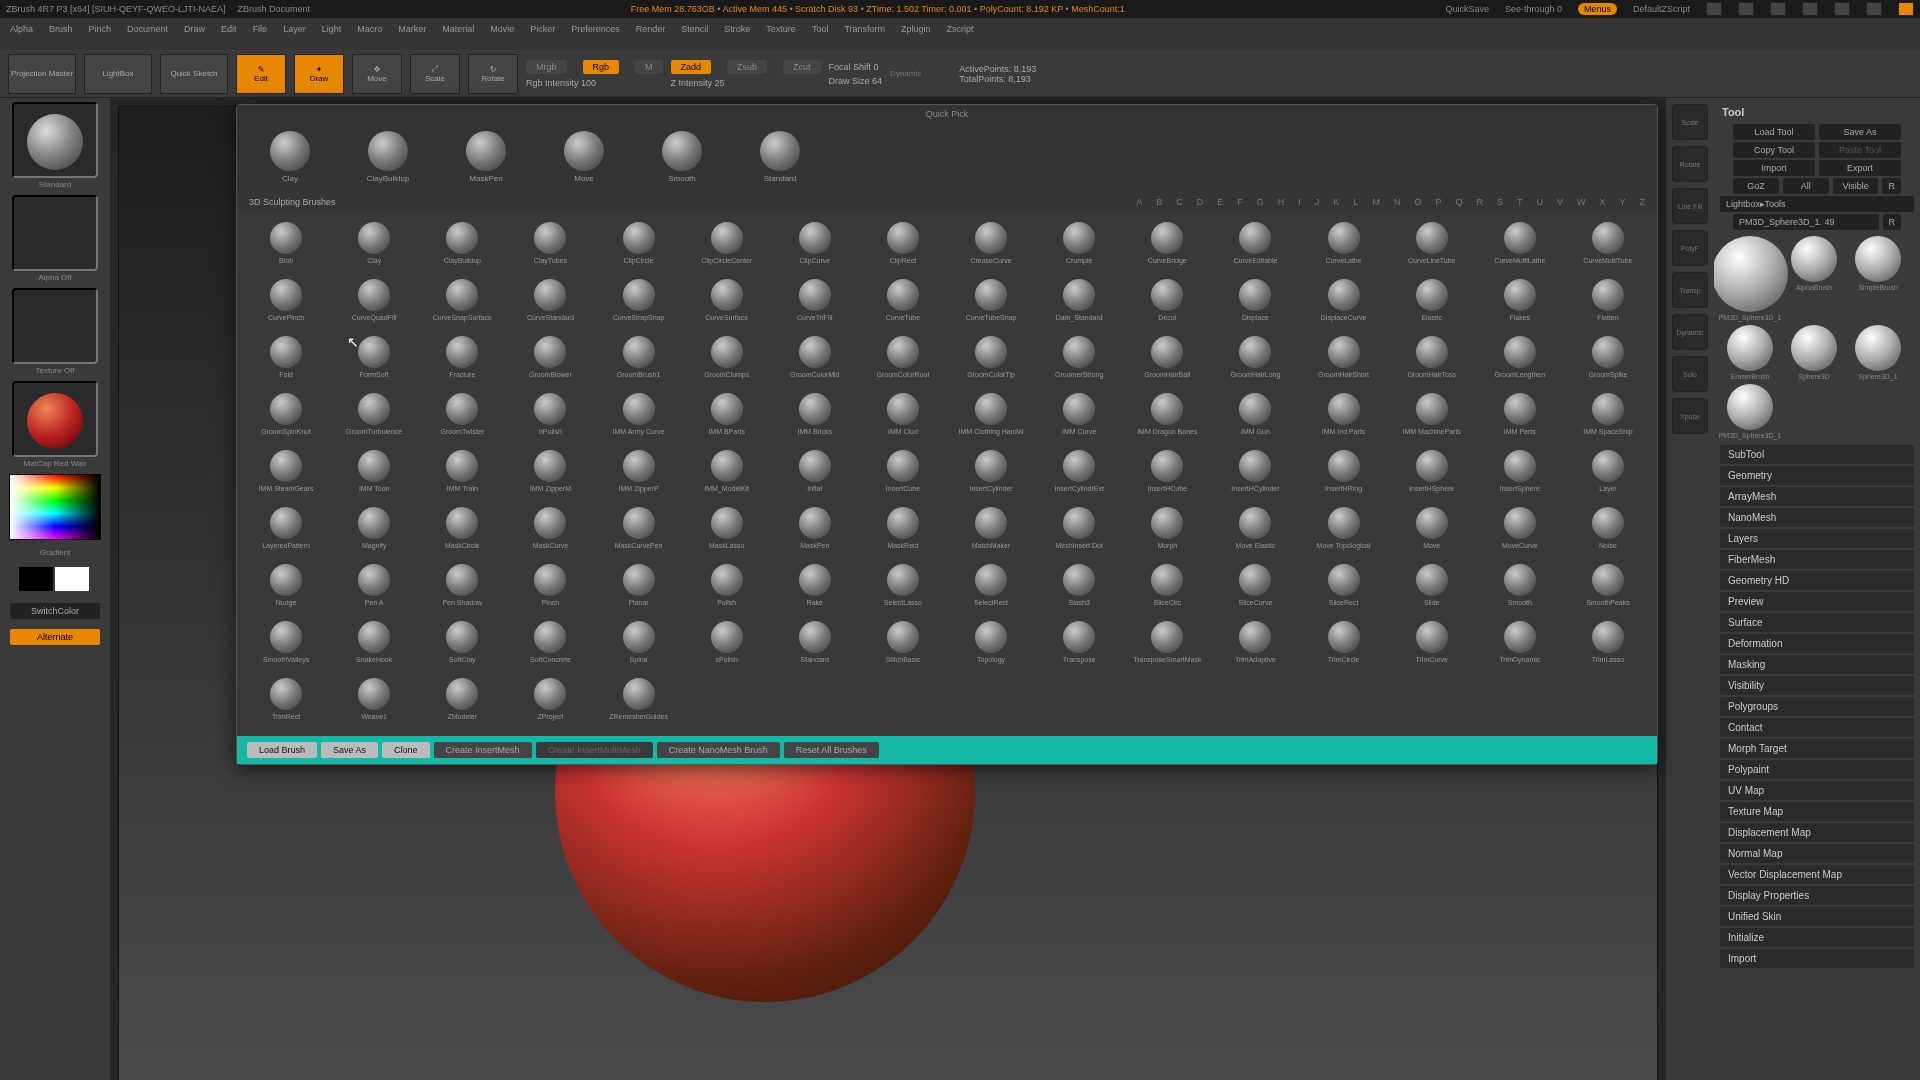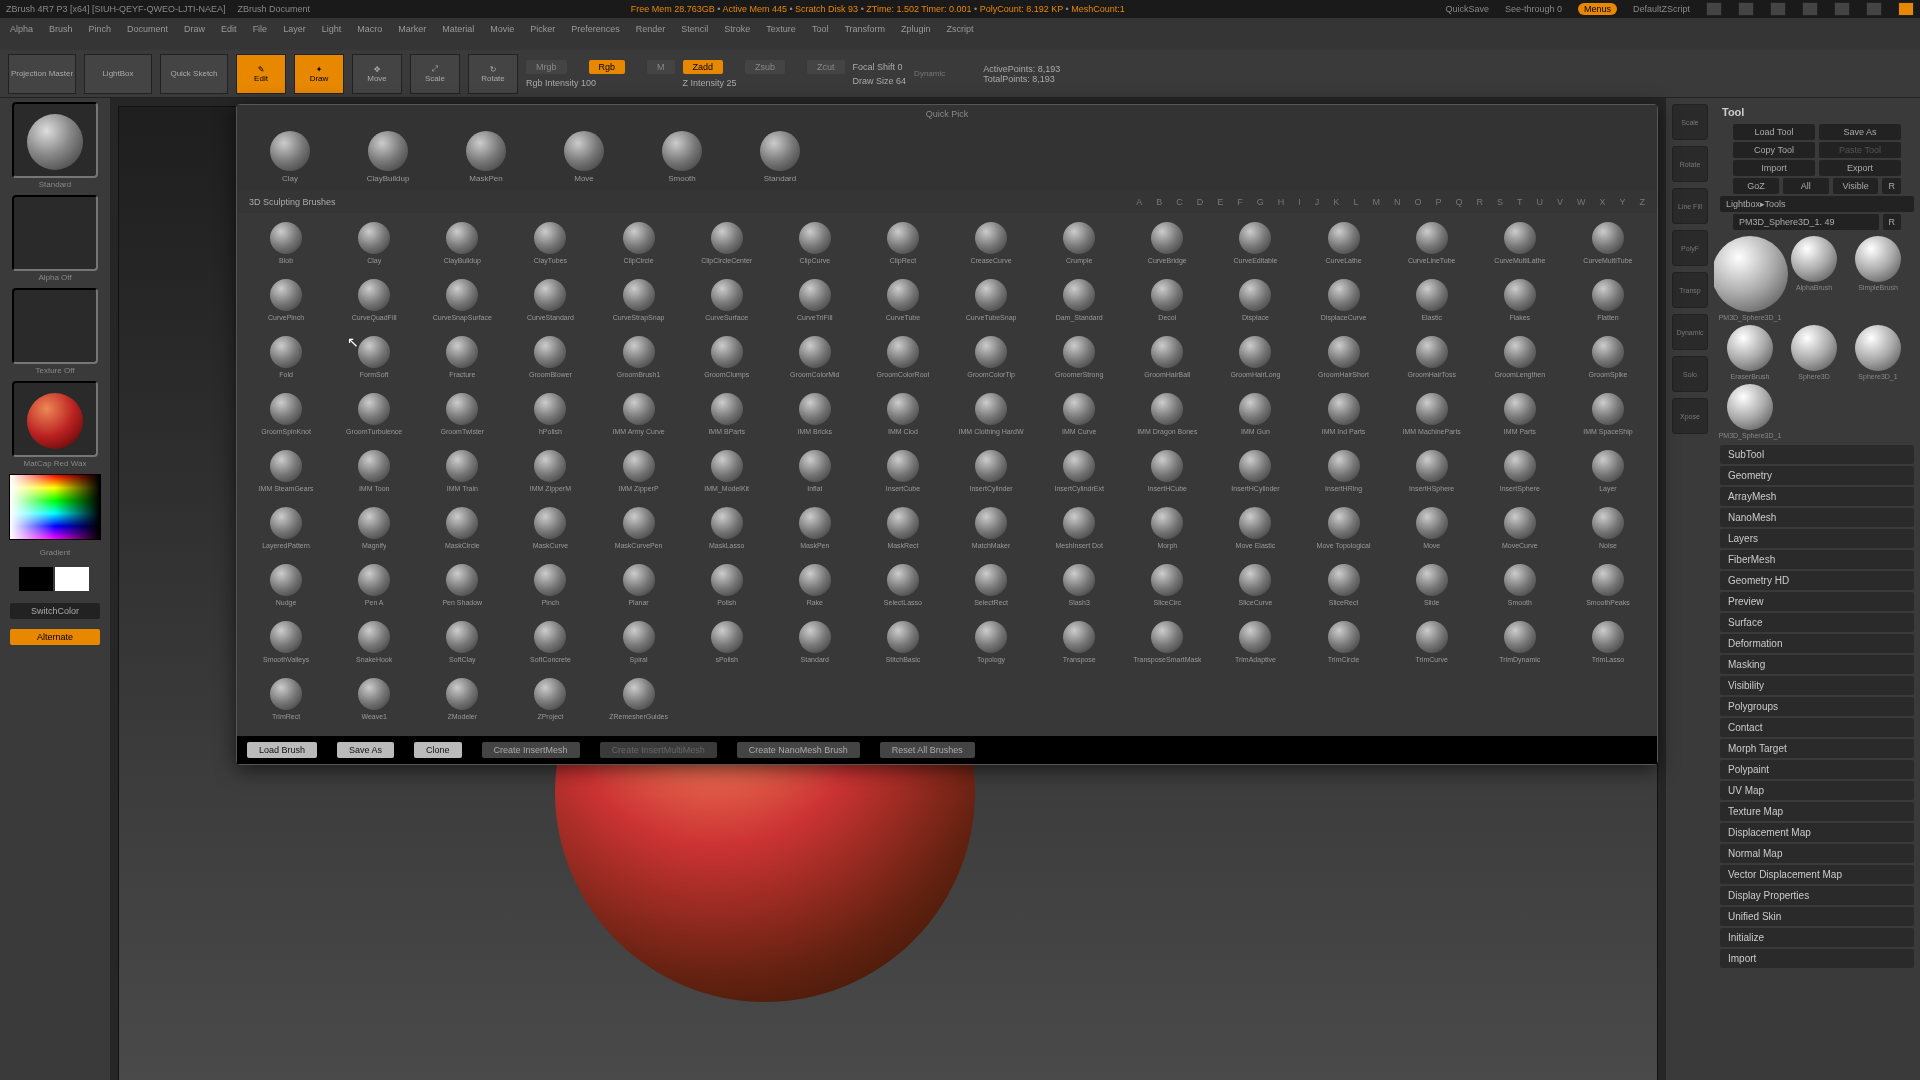--- a/index.html
+++ b/index.html
@@ -9,21 +9,21 @@
 .topbar .menus-btn { background:#e88700; color:#000; padding:1px 6px; border-radius:6px; }
 .topbar-right { margin-left:auto; display:flex; gap:16px; align-items:center; }
 .win-btn { width:16px; height:14px; background:#444; border:1px solid #222; }
 .menubar { height:16px; background:#353535; display:flex; gap:16px; padding:16px 10px; font-size:9px; color:#999; align-items:flex-end; }
 .menubar span { cursor:pointer; }
 .toolbar { height:48px; background:#3a3a3a; display:flex; align-items:center; padding:0 8px; gap:8px; border-bottom:1px solid #222; }
 .tb-btn { width:50px; height:40px; background:#444; border:1px solid #222; display:flex; flex-direction:column; align-items:center; justify-content:center; font-size:8px; color:#aaa; }
 .tb-btn.active { background:#e88700; color:#000; }
 .tb-btn.text { width:68px; }
 .slider-group { display:flex; flex-direction:column; gap:4px; font-size:9px; }
-.slider-row { display:flex; align-items:center; gap:22px; }
+.slider-row { display:flex; align-items:center; gap:16px; }
 .mode-btn { background:#e88700; color:#000; padding:2px 10px; font-size:9px; border-radius:2px; }
 .mode-btn.off { background:#444; color:#888; }
 .stats { font-size:9px; color:#aaa; margin-left:30px; }
 .main { display:flex; height:calc(100% - 84px); }
 .left-panel { width:110px; background:#3a3a3a; padding:4px; display:flex; flex-direction:column; gap:6px; }
 .thumb { width:86px; height:76px; background:#2a2a2a; border:2px inset #222; border-radius:4px; position:relative; margin:0 auto; }
 .thumb-lbl { font-size:8px; text-align:center; color:#888; margin-top:2px; }
 .sphere { width:56px; height:56px; border-radius:50%; background:radial-gradient(circle at 35% 30%,#ddd,#888 45%,#333); margin:10px auto; }
 .stroke-dots { width:66px; height:56px; display:flex; flex-wrap:wrap; gap:3px; padding:14px 6px; margin:0 auto; }
 .stroke-dots div { width:9px; height:9px; border-radius:50%; background:#ccc; }
@@ -42,21 +42,21 @@
 .brush-row { display:flex; gap:40px; padding:8px 24px; background:#333; }
 .brush-item { display:flex; flex-direction:column; align-items:center; width:58px; }
 .brush-ball { width:40px; height:40px; border-radius:50%; background:radial-gradient(circle at 35% 30%,#ccc,#777,#333); margin-bottom:3px; }
 .brush-lbl { font-size:8px; color:#999; }
 .section-title { font-size:9px; color:#aaa; padding:6px 12px; background:#353535; display:flex; justify-content:space-between; }
 .alpha-row { display:flex; gap:14px; color:#777; font-size:9px; }
 .brush-grid { display:grid; grid-template-columns:repeat(16,1fr); gap:2px; padding:6px; background:#383838; }
 .brush-cell { display:flex; flex-direction:column; align-items:center; padding:3px 2px; cursor:pointer; }
 .brush-cell .brush-ball { width:32px; height:32px; }
 .brush-cell .brush-lbl { font-size:7px; text-align:center; line-height:1.1; height:14px; overflow:hidden; }
-.brush-footer { display:flex; gap:20px; padding:6px 10px; background:#000000; align-items:center; }
+.brush-footer { display:flex; gap:4px; padding:6px 10px; background:#14b8a6; align-items:center; }
 .footer-btn { background:#bbb; color:#111; padding:3px 12px; font-size:9px; border-radius:2px; }
 .footer-btn.dark { background:#444; color:#aaa; }
 .footer-btn.disabled { color:#666; background:#3a3a3a; }
 .right-tools { width:48px; background:#3a3a3a; display:flex; flex-direction:column; gap:6px; padding:6px 4px; align-items:center; }
 .rtool { width:36px; height:36px; background:#2a2a2a; border:1px solid #222; border-radius:3px; display:flex; align-items:center; justify-content:center; font-size:7px; color:#777; text-align:center; }
 .right-panel { width:206px; background:#3a3a3a; padding:4px 6px; overflow-y:auto; }
 .rp-title { font-size:11px; color:#ccc; font-weight:bold; padding:4px 2px; }
 .rp-row { display:flex; gap:4px; margin:2px 13px; }
 .rp-btn { flex:1; background:#222; color:#aaa; font-size:9px; padding:3px 6px; text-align:center; border-radius:2px; }
 .rp-btn.disabled { color:#555; }

